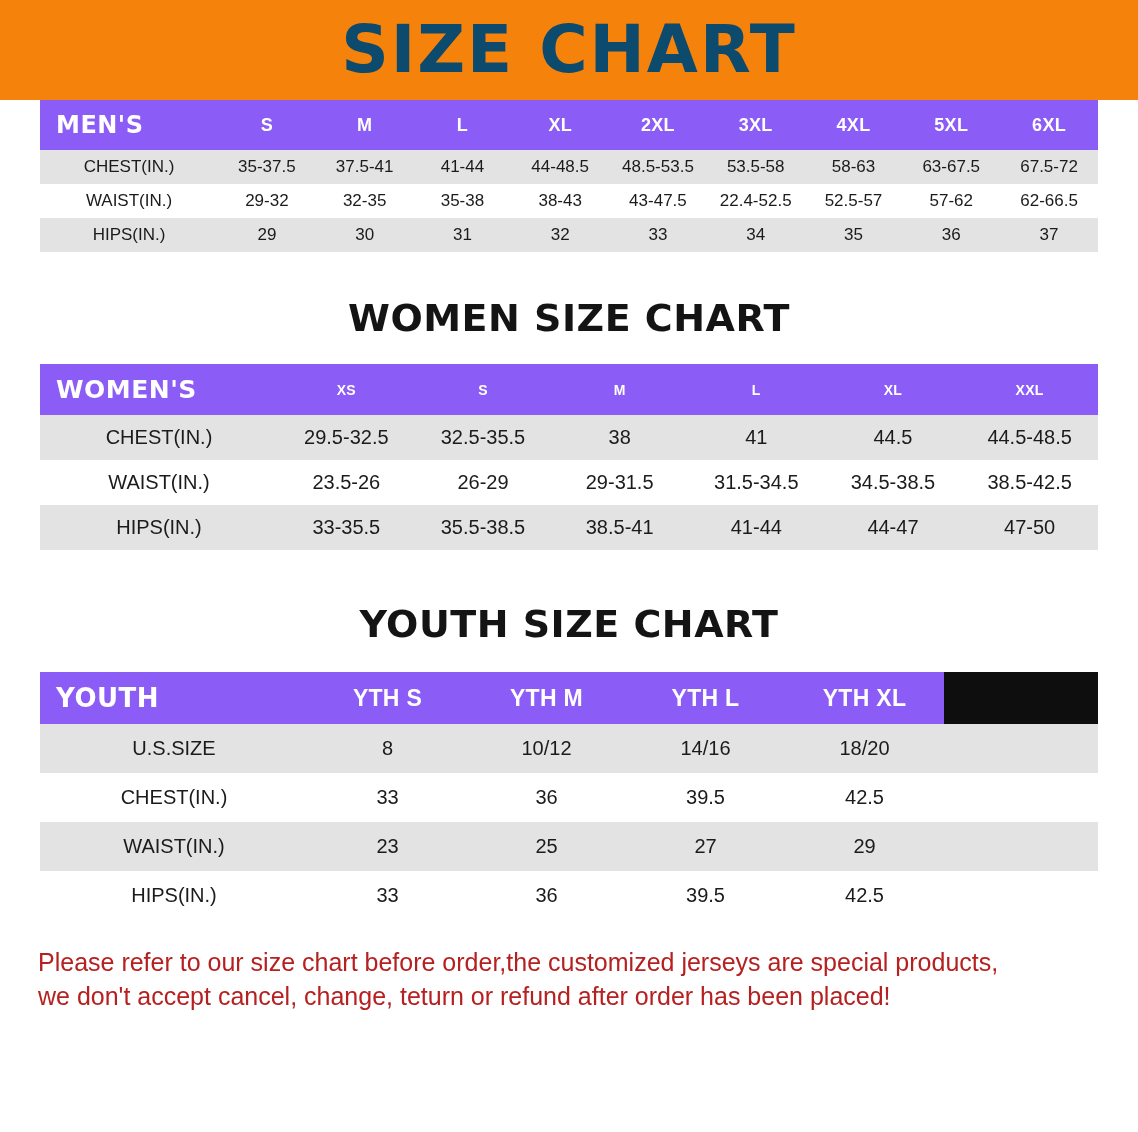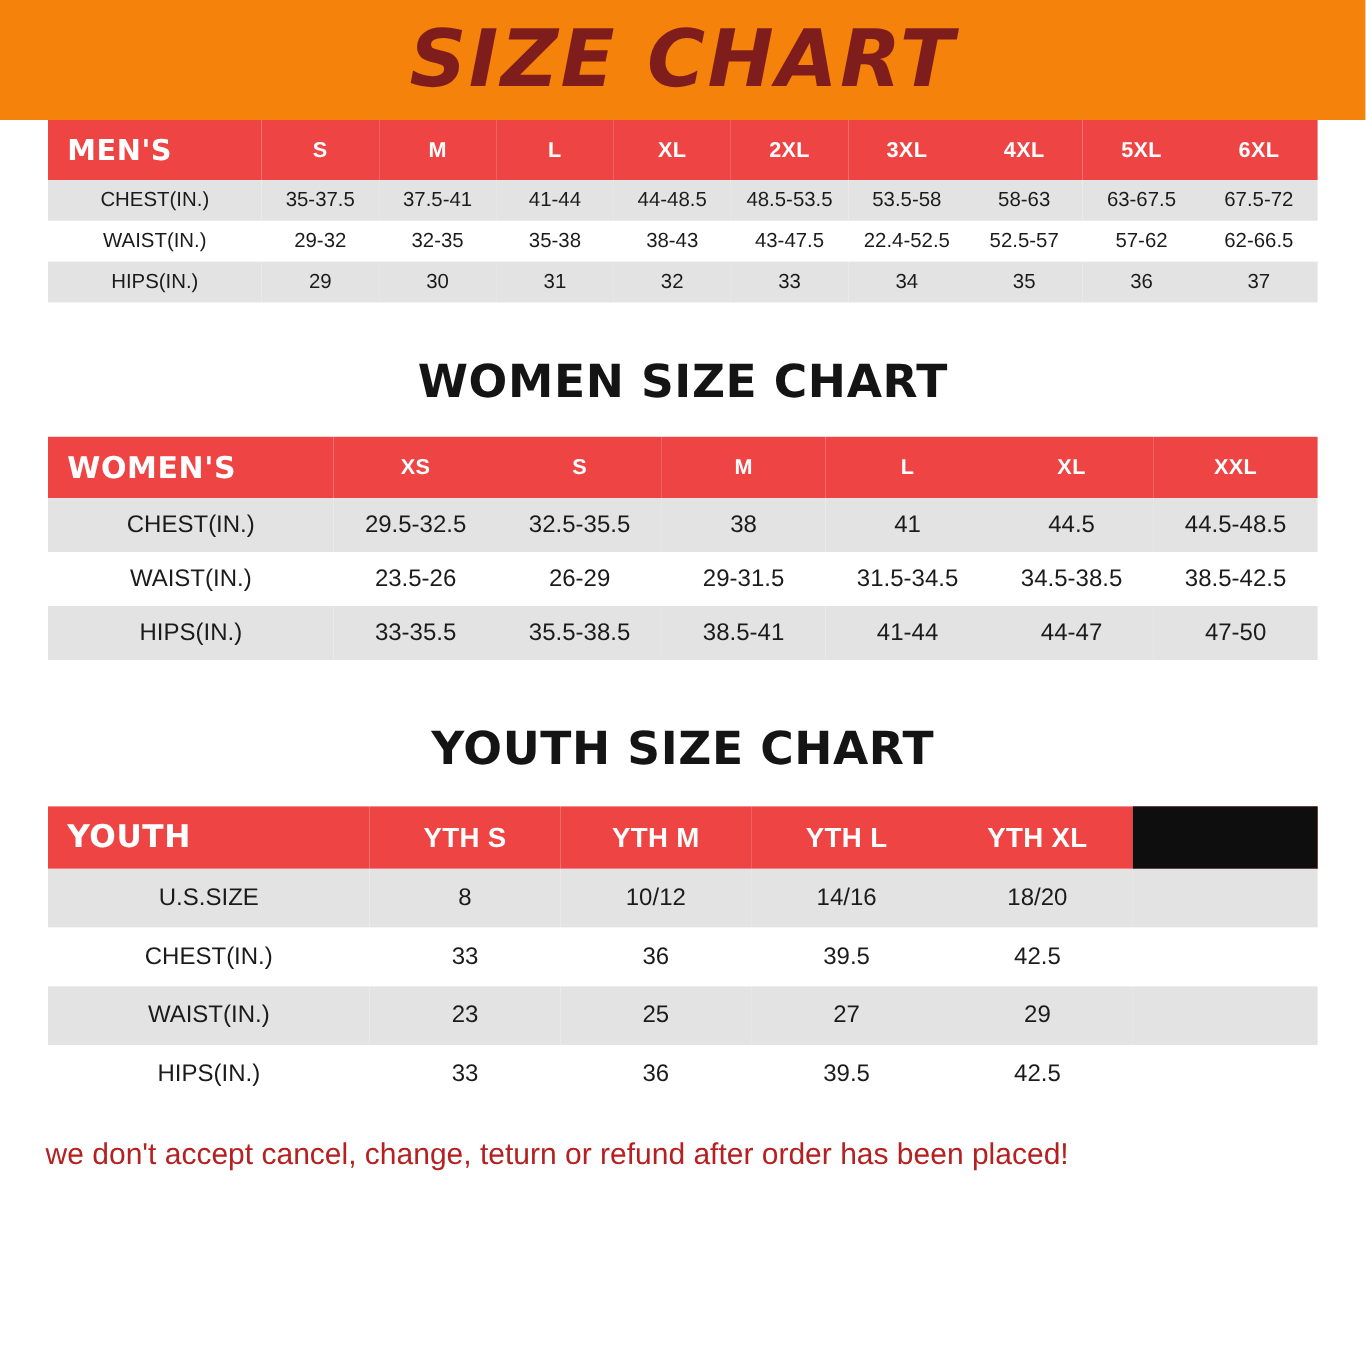--- a/index.html
+++ b/index.html
@@ -27,24 +27,23 @@
     background: #f4820b;
     display: flex;
     align-items: center;
     justify-content: center;
   }
   .banner-title {
     font-family: "DejaVu Sans", sans-serif;
     font-weight: bold;
     font-size: 66px;
     letter-spacing: 2px;
-    color: #7f1d1d;
+    color: #0c4a6e;
     line-height: 1;
     margin: 0;
-    font-style: italic;
   }
 
   
   .section-heading {
     text-align: center;
     font-family: "DejaVu Sans", sans-serif;
     font-weight: bold;
     font-size: 38px;
     color: #141414;
     letter-spacing: 0.5px;
@@ -63,21 +62,21 @@
     table-layout: fixed;
   }
   table.size-table th,
   table.size-table td {
     text-align: center;
     font-family: "Liberation Sans", sans-serif;
     color: #1b1b1b;
   }
   
   table.size-table thead tr {
-    background: #ef4444;
+    background: #8b5cf6;
   }
   table.size-table thead th {
     color: #ffffff;
     font-weight: bold;
     padding: 11px 2px;
     font-size: 19px;
     letter-spacing: 0.3px;
   }
   table.size-table thead th.label-col {
     text-align: left;
@@ -96,21 +95,21 @@
     font-size: 18px;
   }
   tr.row-shade td { background: #e3e3e3; }
   tr.row-plain td { background: #ffffff; }
 
   
   #men-table thead th { font-size: 18px; }
   #men-table thead th.label-col { font-size: 24px; }
   #men-table tbody td { font-size: 17px; padding: 7px 2px; }
 
-  #women-table thead th { font-size: 18px; }
+  #women-table thead th { font-size: 14px; }
   #women-table thead th.label-col { font-size: 25px; }
   #women-table tbody td { font-size: 20px; padding: 11px 2px; }
 
   #youth-table thead th { font-size: 23px; }
   #youth-table thead th.label-col { font-size: 26px; }
   #youth-table tbody td { font-size: 20px; padding: 13px 2px; text-align: center; }
 
   
   .note {
     margin: 26px 38px 0 38px;
@@ -277,16 +276,17 @@
           <td>36</td>
           <td>39.5</td>
           <td>42.5</td>
           <td></td>
         </tr>
       </tbody>
     </table>
   </div>
 
   <div class="note">
+    <div>Please refer to our size chart before order,the customized jerseys are special products,</div>
     <div>we don't accept cancel, change, teturn or refund after order has been placed!</div>
   </div>
 
 </div>
 
 </body></html>

